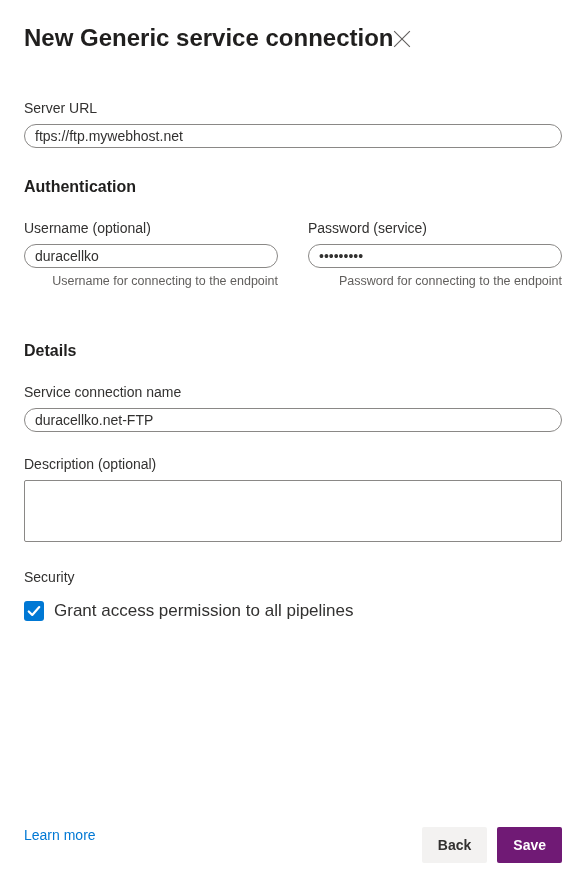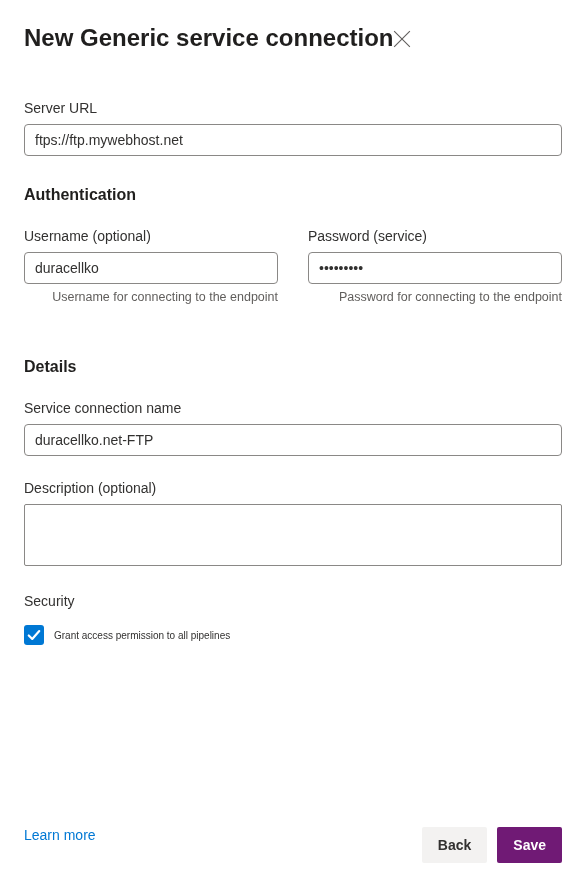--- a/index.html
+++ b/index.html
@@ -46,24 +46,24 @@
       color: #323130;
       margin-bottom: 8px;
       display: block;
     }
     .text-input {
       width: 100%;
       padding: 8px 10px;
       font-size: 14px;
       font-family: inherit;
       border: 1px solid #8a8886;
-      border-radius: 4px;
+      border-radius: 12px;
       color: #323130;
       outline: none;
-      height: 32px;
+      height: 24px;
     }
     .textarea-input {
       width: 100%;
       padding: 8px 10px;
       font-size: 14px;
       font-family: inherit;
       border: 1px solid #8a8886;
       border-radius: 2px;
       color: #323130;
       outline: none;
@@ -111,21 +111,21 @@
       justify-content: center;
       cursor: pointer;
       flex-shrink: 0;
     }
     .checkbox svg {
       width: 14px;
       height: 14px;
       color: #fff;
     }
     .checkbox-label {
-      font-size: 10px;
+      font-size: 17px;
       color: #323130;
     }
     .footer {
       position: absolute;
       bottom: 24px;
       left: 24px;
       right: 24px;
       display: flex;
       justify-content: space-between;
     }

